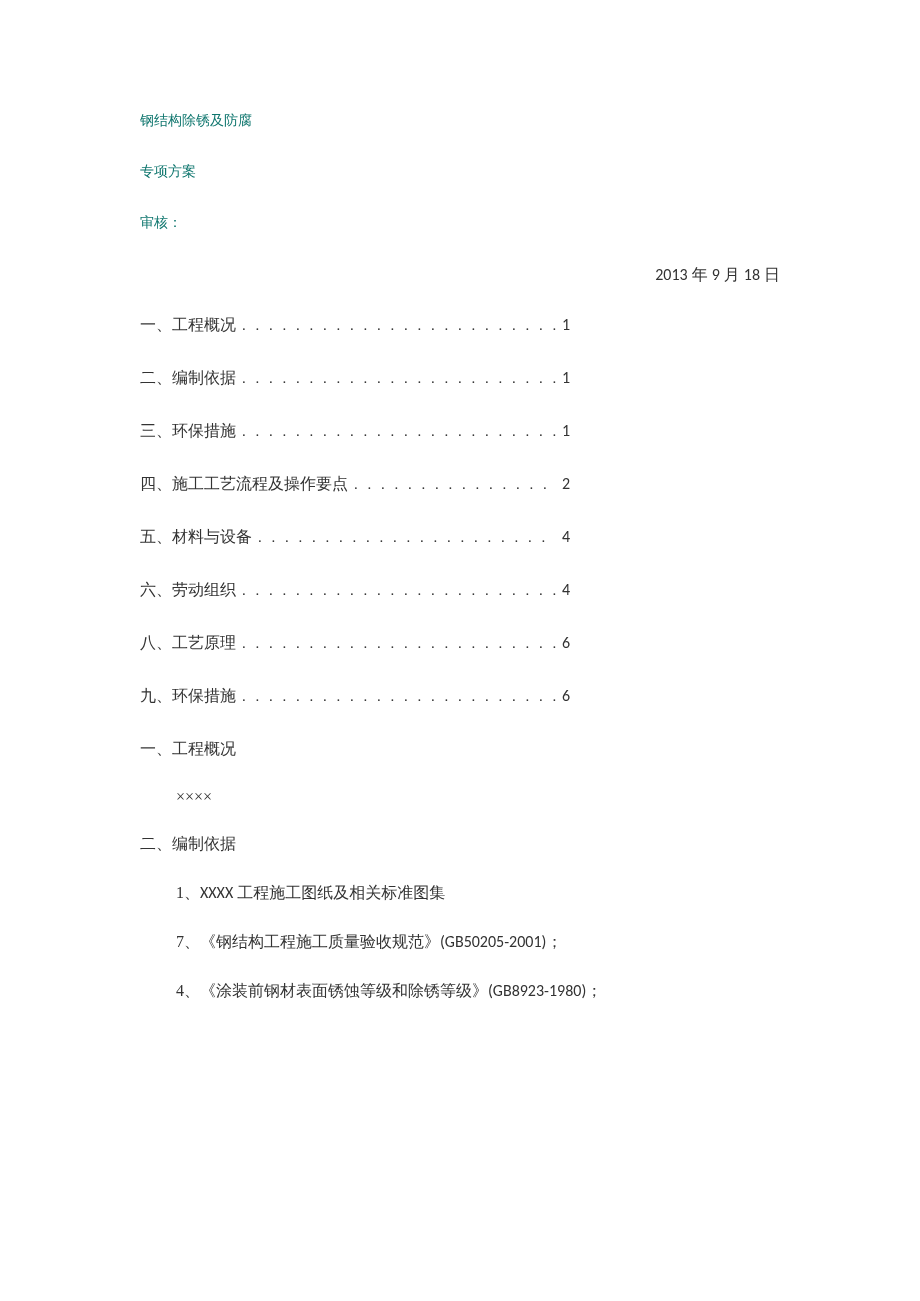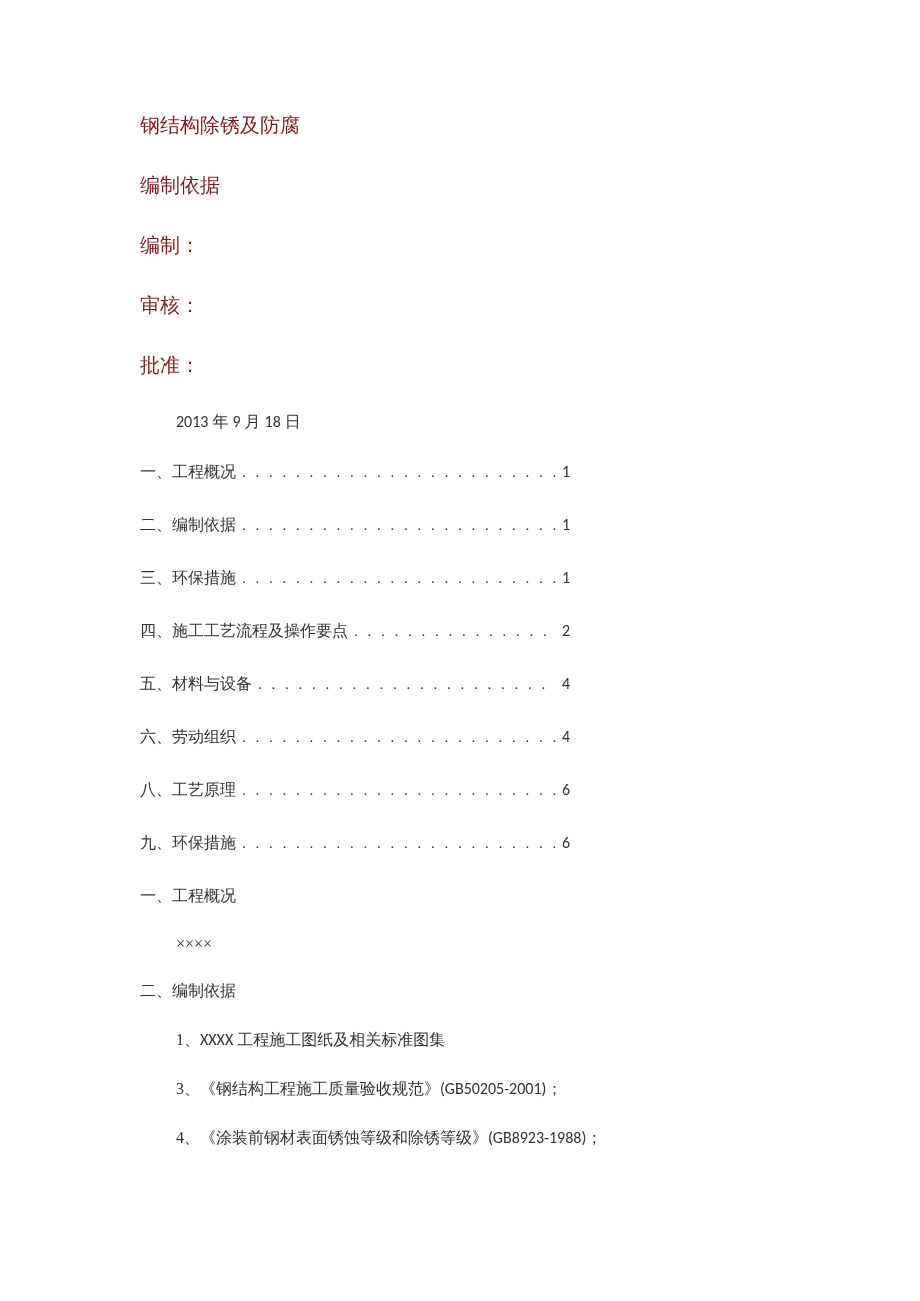--- a/index.html
+++ b/index.html
@@ -8,31 +8,32 @@
       background: #fff;
       font-family: "SimSun", "宋体", serif;
       width: 920px;
       min-height: 1301px;
     }
     .page {
       padding: 110px 140px 80px 140px;
       box-sizing: border-box;
     }
     .line {
-      font-size: 20px;
+      font-size: 14px;
       line-height: 1.5;
       margin-bottom: 30px;
-      color: #7f1d1d;
+      color: #0f766e;
     }
     .date {
       font-size: 16px;
       line-height: 1.5;
       margin-bottom: 28px;
       margin-left: 36px;
       color: #333;
+      text-align: right;
     }
     .toc-entry {
       display: flex;
       align-items: baseline;
       font-size: 16px;
       margin-bottom: 32px;
       color: #333;
       width: 430px;
     }
     .toc-label {
@@ -68,24 +69,22 @@
     .latin, .arabic {
       font-family: Calibri, Arial, "Helvetica Neue", sans-serif;
     }
   </style>
 </head>
 <body>
 
 <div class="page">
 
   <div class="line">钢结构除锈及防腐</div>
-  <div class="line">编制依据</div>
-  <div class="line">编制：</div>
+  <div class="line">专项方案</div>
   <div class="line">审核：</div>
-  <div class="line">批准：</div>
 
   <div class="date">
     <span class="arabic">2013</span><span> 年 </span><span class="arabic">9</span><span> 月 </span><span class="arabic">18</span><span> 日</span>
   </div>
 
   <div class="toc-entry">
     <span class="toc-label">一、工程概况</span>
     <span class="toc-dots"></span>
     <span class="toc-page arabic">1</span>
   </div>
@@ -127,19 +126,19 @@
 
   <div class="section-head">一、工程概况</div>
   <div class="body-indent">××××</div>
 
   <div class="section-head">二、编制依据</div>
 
   <div class="body-indent">
     <span>1、</span><span class="latin">XXXX</span><span> 工程施工图纸及相关标准图集</span>
   </div>
   <div class="body-indent">
-    <span>3、《钢结构工程施工质量验收规范》</span><span class="latin">(GB50205-2001)</span><span>；</span>
+    <span>7、《钢结构工程施工质量验收规范》</span><span class="latin">(GB50205-2001)</span><span>；</span>
   </div>
   <div class="body-indent">
-    <span>4、《涂装前钢材表面锈蚀等级和除锈等级》</span><span class="latin">(GB8923-1988)</span><span>；</span>
+    <span>4、《涂装前钢材表面锈蚀等级和除锈等级》</span><span class="latin">(GB8923-1980)</span><span>；</span>
   </div>
 
 </div>
 
 </body></html>

